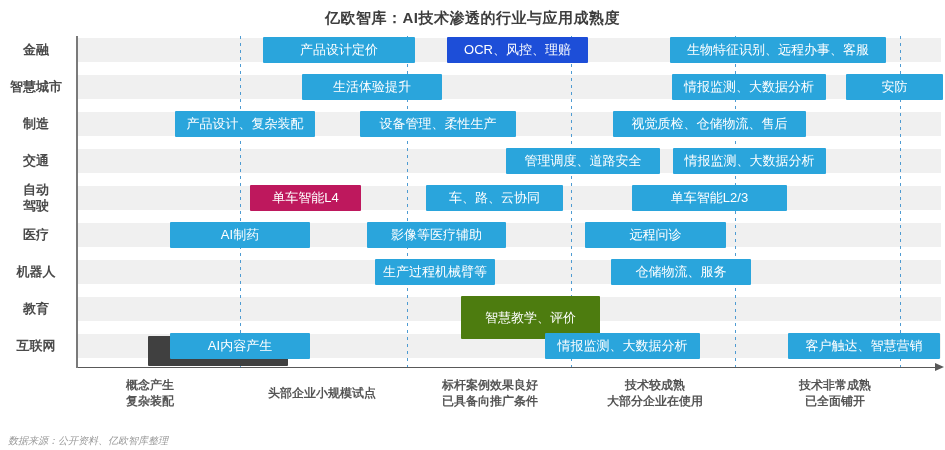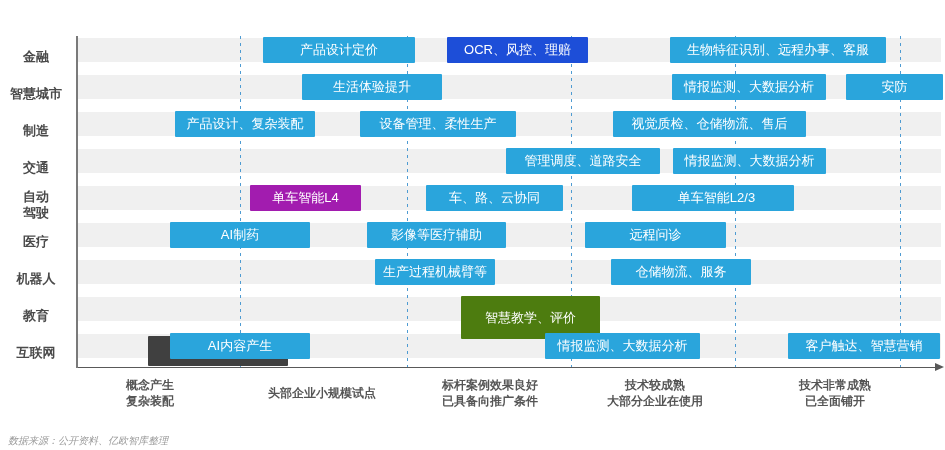--- a/index.html
+++ b/index.html
@@ -1,41 +1,42 @@
 <!DOCTYPE html>
 <html><head>
 <meta charset="utf-8">
 <style>
   html,body{margin:0;padding:0;background:#ffffff;}
   body{font-family:"Liberation Sans","DejaVu Sans",sans-serif;}
   #stage{position:relative;width:945px;height:450px;background:#ffffff;overflow:hidden;}
   .page-title{position:absolute;left:0;top:9px;width:945px;text-align:center;
     font-size:15px;font-weight:bold;color:#3d3d3d;letter-spacing:.5px;}
   .row-label{position:absolute;left:0;width:72px;text-align:center;
-    font-size:13px;font-weight:bold;color:#4a4a4a;line-height:16px;margin-top:7px;}
+    font-size:13px;font-weight:bold;color:#4a4a4a;line-height:16px;}
   .row-band{position:absolute;background:#f0f0f0;}
   .v-dash{position:absolute;width:1px;
     background-image:repeating-linear-gradient(to bottom,#4e9bd2 0px,#4e9bd2 3px,transparent 3px,transparent 7px);}
   .y-axis{position:absolute;width:2px;background:#7a7a7a;}
   .bar{position:absolute;background:#2aa5dc;color:#ffffff;font-size:13px;
     display:flex;align-items:center;justify-content:center;white-space:nowrap;
     border-radius:1px;z-index:3;}
   .x-axis{position:absolute;height:1px;background:#595959;z-index:2;}
   .x-arrow{position:absolute;width:0;height:0;border-left:9px solid #595959;
     border-top:4px solid transparent;border-bottom:4px solid transparent;z-index:2;}
   .stage-label{position:absolute;top:376px;height:34px;width:190px;
     display:flex;flex-direction:column;align-items:center;justify-content:center;
     font-size:12px;font-weight:bold;color:#555555;line-height:16px;text-align:center;}
   .footer-note{position:absolute;left:8px;top:434px;font-size:10px;font-style:italic;
     color:#9a9a9a;}
 </style>
 </head>
 <body>
 
 <div id="stage">
+  <div class="page-title">亿欧智库：AI技术渗透的行业与应用成熟度</div>
   <div id="plot">
       <div class="row-label" style="top: 42px;">
         <div>金融</div>
       </div>
       <div class="row-band" style="left: 78px; top: 38px; width: 863px; height: 24px; background: rgb(240, 240, 240);"></div>
       <div class="row-label" style="top: 79px;">
         <div>智慧城市</div>
       </div>
       <div class="row-band" style="left: 78px; top: 75px; width: 863px; height: 24px; background: rgb(240, 240, 240);"></div>
       <div class="row-label" style="top: 116px;">
@@ -77,23 +78,23 @@
       <div class="bar" style="left: 447px; top: 37px; width: 141px; height: 26px; background: #1d4ed8; color: rgb(255, 255, 255);">OCR、风控、理赔</div>
       <div class="bar" style="left: 670px; top: 37px; width: 216px; height: 26px; background: rgb(42, 165, 220); color: rgb(255, 255, 255);">生物特征识别、远程办事、客服</div>
       <div class="bar" style="left: 302px; top: 74px; width: 140px; height: 26px; background: rgb(42, 165, 220); color: rgb(255, 255, 255);">生活体验提升</div>
       <div class="bar" style="left: 672px; top: 74px; width: 154px; height: 26px; background: rgb(42, 165, 220); color: rgb(255, 255, 255);">情报监测、大数据分析</div>
       <div class="bar" style="left: 846px; top: 74px; width: 97px; height: 26px; background: rgb(42, 165, 220); color: rgb(255, 255, 255);">安防</div>
       <div class="bar" style="left: 175px; top: 111px; width: 140px; height: 26px; background: rgb(42, 165, 220); color: rgb(255, 255, 255);">产品设计、复杂装配</div>
       <div class="bar" style="left: 360px; top: 111px; width: 156px; height: 26px; background: rgb(42, 165, 220); color: rgb(255, 255, 255);">设备管理、柔性生产</div>
       <div class="bar" style="left: 613px; top: 111px; width: 193px; height: 26px; background: rgb(42, 165, 220); color: rgb(255, 255, 255);">视觉质检、仓储物流、售后</div>
       <div class="bar" style="left: 506px; top: 148px; width: 154px; height: 26px; background: rgb(42, 165, 220); color: rgb(255, 255, 255);">管理调度、道路安全</div>
       <div class="bar" style="left: 673px; top: 148px; width: 153px; height: 26px; background: rgb(42, 165, 220); color: rgb(255, 255, 255);">情报监测、大数据分析</div>
-      <div class="bar" style="left: 250px; top: 185px; width: 111px; height: 26px; background: #a21caf; color: rgb(255, 255, 255);">单车智能L4</div>
+      <div class="bar" style="left: 250px; top: 185px; width: 111px; height: 26px; background: #be185d; color: rgb(255, 255, 255);">单车智能L4</div>
       <div class="bar" style="left: 426px; top: 185px; width: 137px; height: 26px; background: rgb(42, 165, 220); color: rgb(255, 255, 255);">车、路、云协同</div>
-      <div class="bar" style="left: 632px; top: 185px; width: 155px; height: 26px; background: rgb(42, 165, 220); color: rgb(255, 255, 255); padding-left: 7px;">单车智能L2/3</div>
+      <div class="bar" style="left: 632px; top: 185px; width: 155px; height: 26px; background: rgb(42, 165, 220); color: rgb(255, 255, 255);">单车智能L2/3</div>
       <div class="bar" style="left: 170px; top: 222px; width: 140px; height: 26px; background: rgb(42, 165, 220); color: rgb(255, 255, 255);">AI制药</div>
       <div class="bar" style="left: 367px; top: 222px; width: 139px; height: 26px; background: rgb(42, 165, 220); color: rgb(255, 255, 255);">影像等医疗辅助</div>
       <div class="bar" style="left: 585px; top: 222px; width: 141px; height: 26px; background: rgb(42, 165, 220); color: rgb(255, 255, 255);">远程问诊</div>
       <div class="bar" style="left: 375px; top: 259px; width: 120px; height: 26px; background: rgb(42, 165, 220); color: rgb(255, 255, 255);">生产过程机械臂等</div>
       <div class="bar" style="left: 611px; top: 259px; width: 140px; height: 26px; background: rgb(42, 165, 220); color: rgb(255, 255, 255);">仓储物流、服务</div>
       <div class="bar" style="left: 148px; top: 296px; width: 140px; height: 30px; background: #404040; color: rgb(255, 255, 255); margin-top: 40px;">基础技术研究</div>
       <div class="bar" style="left: 461px; top: 296px; width: 139px; height: 43px; background: #4d7c0f; color: rgb(255, 255, 255);">智慧教学、评价</div>
       <div class="bar" style="left: 170px; top: 333px; width: 140px; height: 26px; background: rgb(42, 165, 220); color: rgb(255, 255, 255);">AI内容产生</div>
       <div class="bar" style="left: 545px; top: 333px; width: 155px; height: 26px; background: rgb(42, 165, 220); color: rgb(255, 255, 255);">情报监测、大数据分析</div>
       <div class="bar" style="left: 788px; top: 333px; width: 152px; height: 26px; background: rgb(42, 165, 220); color: rgb(255, 255, 255);">客户触达、智慧营销</div>

